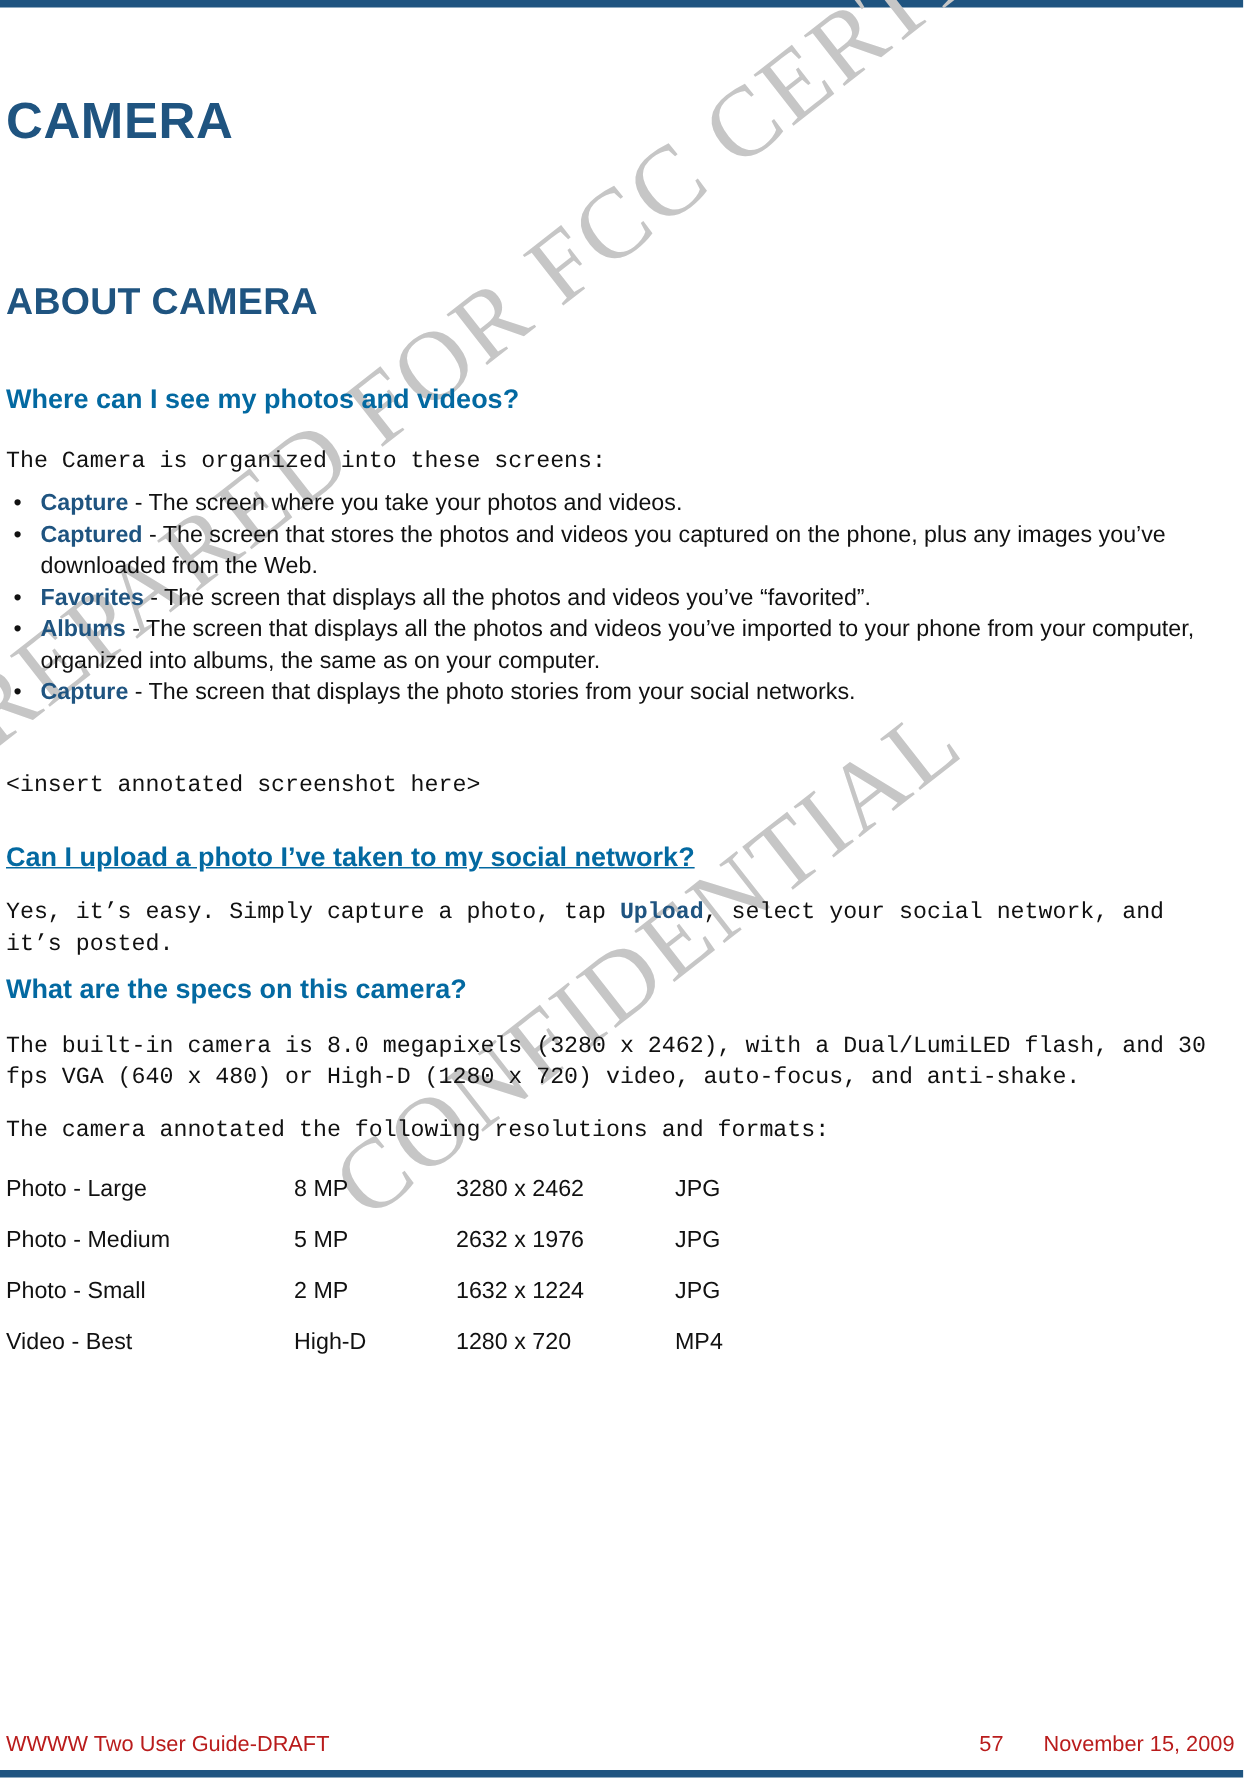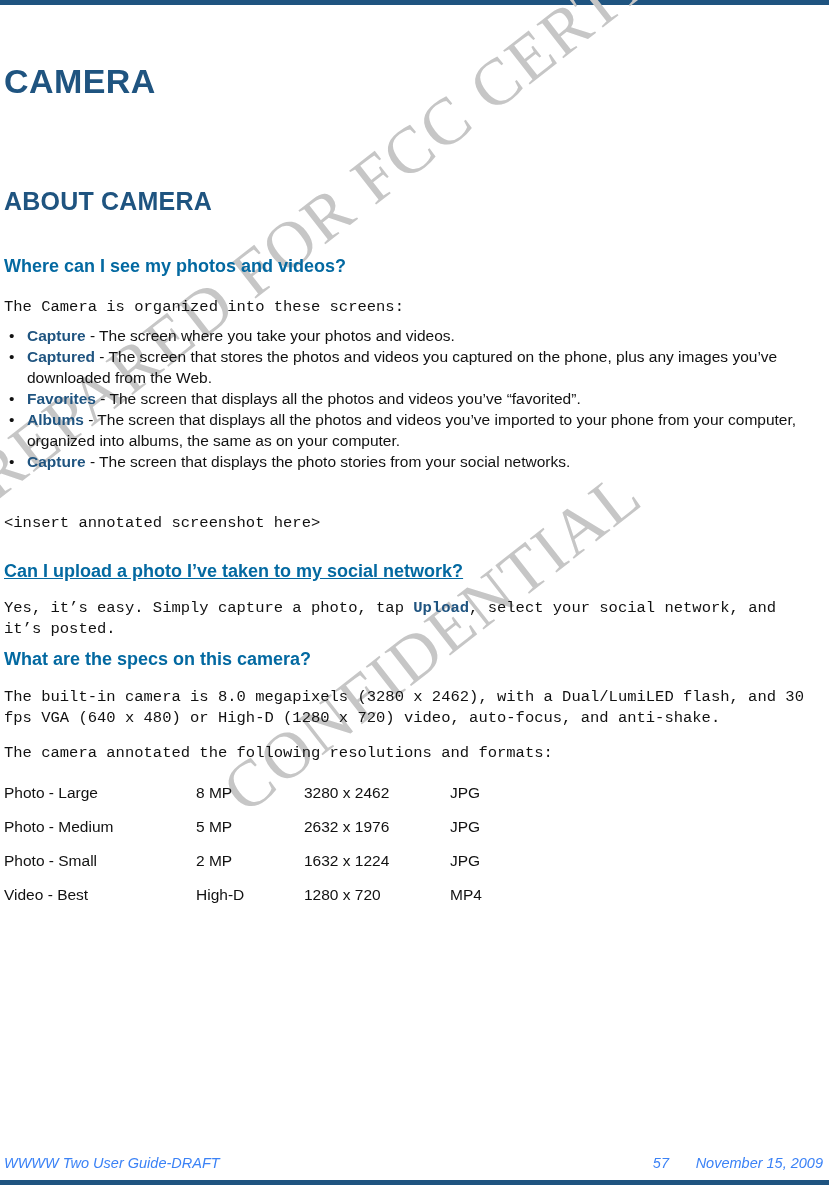--- a/index.html
+++ b/index.html
@@ -176,22 +176,21 @@
   .spec-table td.c4 { width: 120px; }
 
   
   .footer {
     position: absolute;
     left: 0;
     top: 1155px;
     width: 829px;
     height: 22px;
     font-size: 14.5px;
-    color: #3b82f6;
-    font-style: italic;
+    color: #b91c1c;
   }
   .footer .f-left {
     position: absolute;
     left: 4px;
     top: 0;
   }
   .footer .f-center {
     position: absolute;
     left: 0;
     top: 0;

